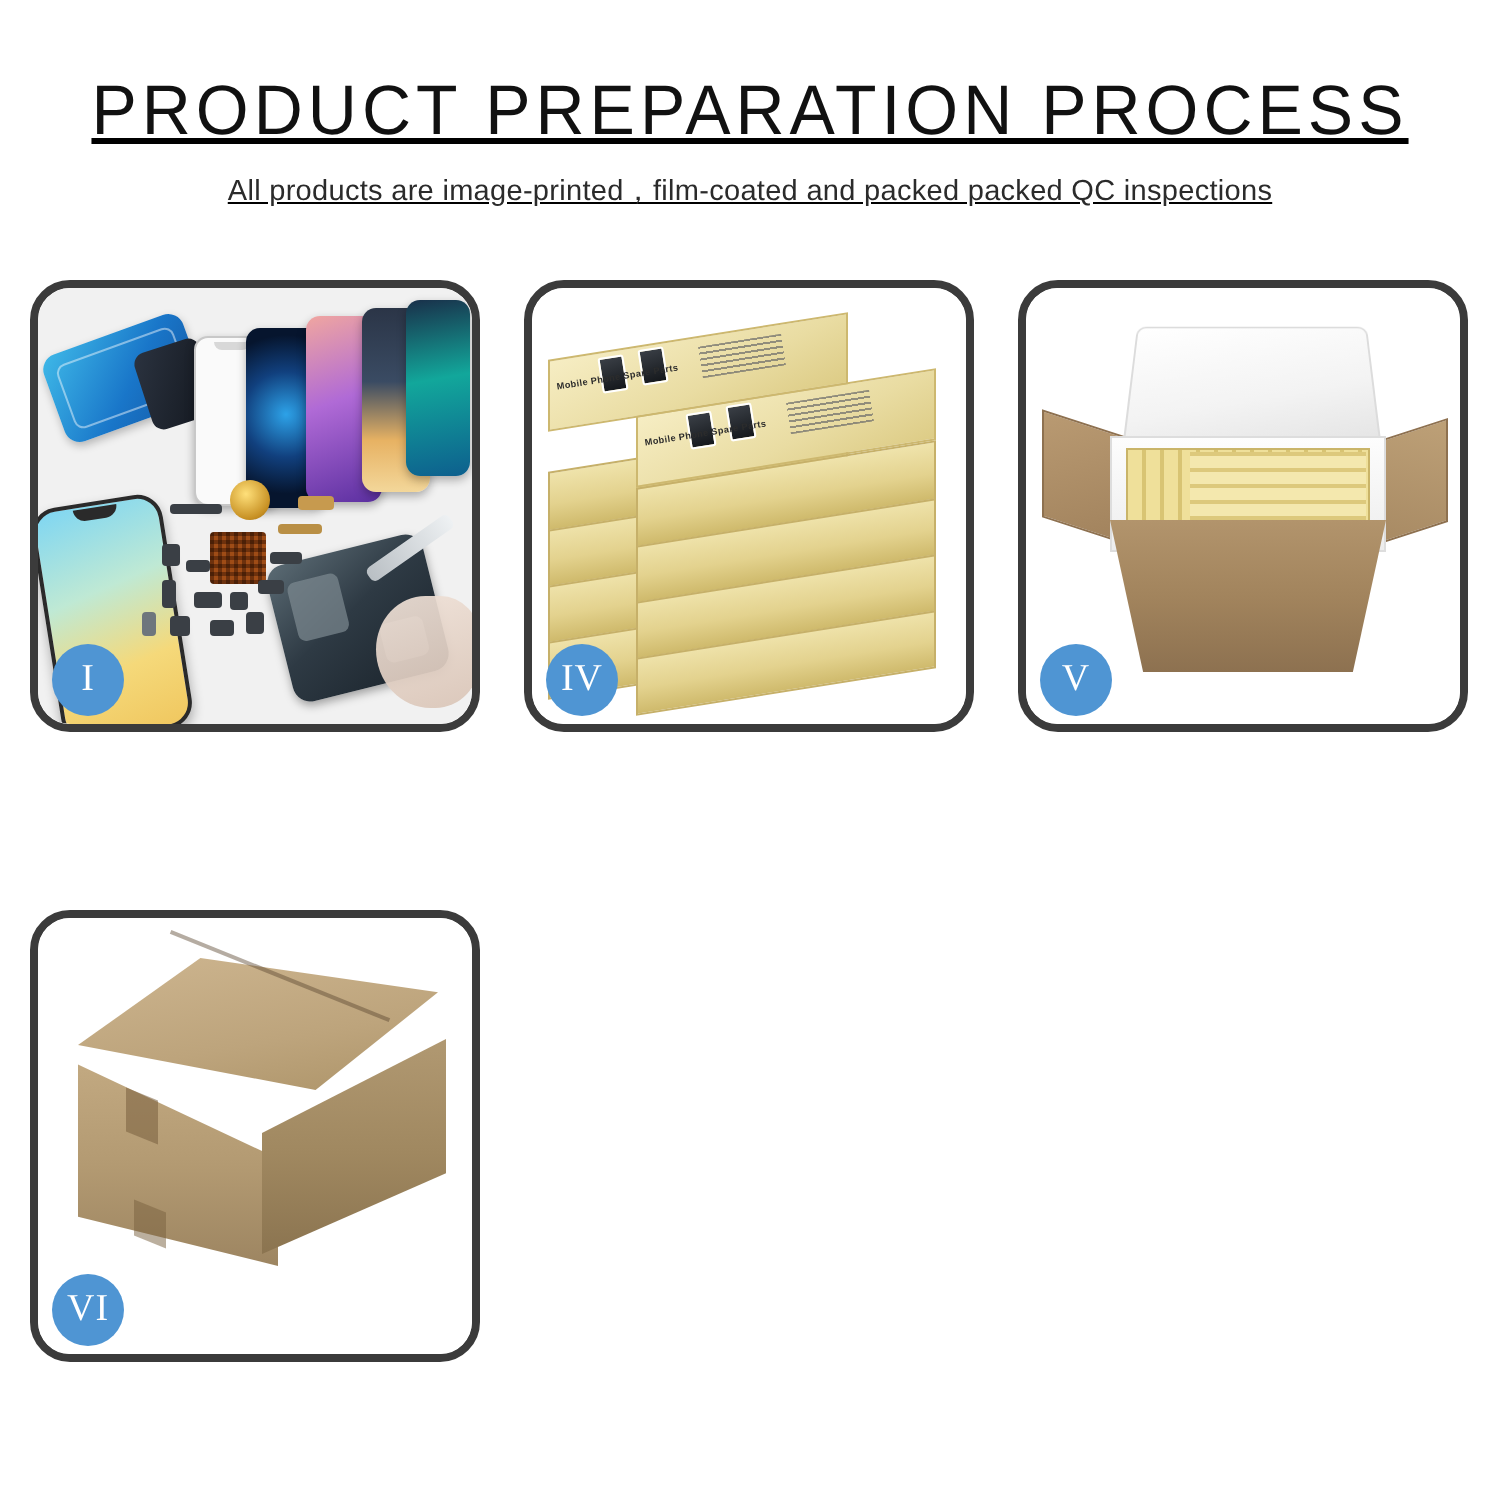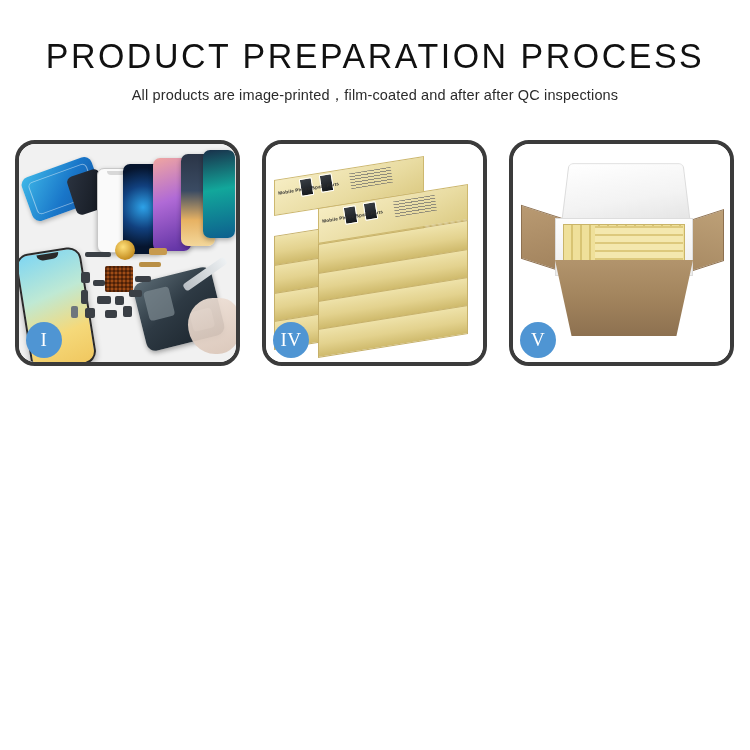--- a/index.html
+++ b/index.html
@@ -2,21 +2,21 @@
 <html><head>
 <meta charset="utf-8">
 <style>
   * { margin:0; padding:0; box-sizing:border-box; }
   html,body { width:750px; height:750px; }
   body {
     background:#ffffff;
     font-family:"Liberation Sans", sans-serif;
     overflow:hidden;
   }
-  .page { position:relative; width:750px; height:526px; }
+  .page { position:relative; width:750px; height:526px;text-decoration:underline; }
 
   
   .header { padding-top:38px; text-align:center; }
   .title {
     font-size:35px;
     font-weight:500;
     letter-spacing:2.6px;
     color:#111111;
     line-height:1.05;
     font-family:"Liberation Sans", sans-serif;
@@ -309,21 +309,21 @@
     background:rgba(120,95,62,.5); transform:skewY(22deg);
   }
 </style>
 </head>
 <body>
 
 <div class="page">
 
   <div class="header">
     <div class="title">PRODUCT PREPARATION PROCESS</div>
-    <div class="subtitle">All products are image-printed，film-coated and after after QC inspections</div>
+    <div class="subtitle">All products are image-printed，film-coated and packed packed QC inspections</div>
   </div>
 
   <div class="grid">
 
     <div class="panel">
       <div class="photo p1">
         <div class="ph-blue-back"></div>
         <div class="ph-dark-sliver"></div>
 
         <div class="screen-stack">
@@ -396,15 +396,26 @@
         <div class="c5-flapR"></div>
         <div class="c5-lid"></div>
         <div class="c5-foam"></div>
         <div class="c5-yellow"></div>
         <div class="c5-yellow2"></div>
         <div class="c5-body"></div>
       </div>
       <div class="badge">V</div>
     </div>
 
+    <div class="panel">
+      <div class="photo p6">
+        <div class="c6-top"></div>
+        <div class="c6-left"></div>
+        <div class="c6-right"></div>
+        <div class="c6-seam"></div>
+        <div class="c6-tape1"></div>
+        <div class="c6-tape2"></div>
+      </div>
+      <div class="badge">VI</div>
+    </div>
 
   </div>
 </div>
 
 </body></html>

